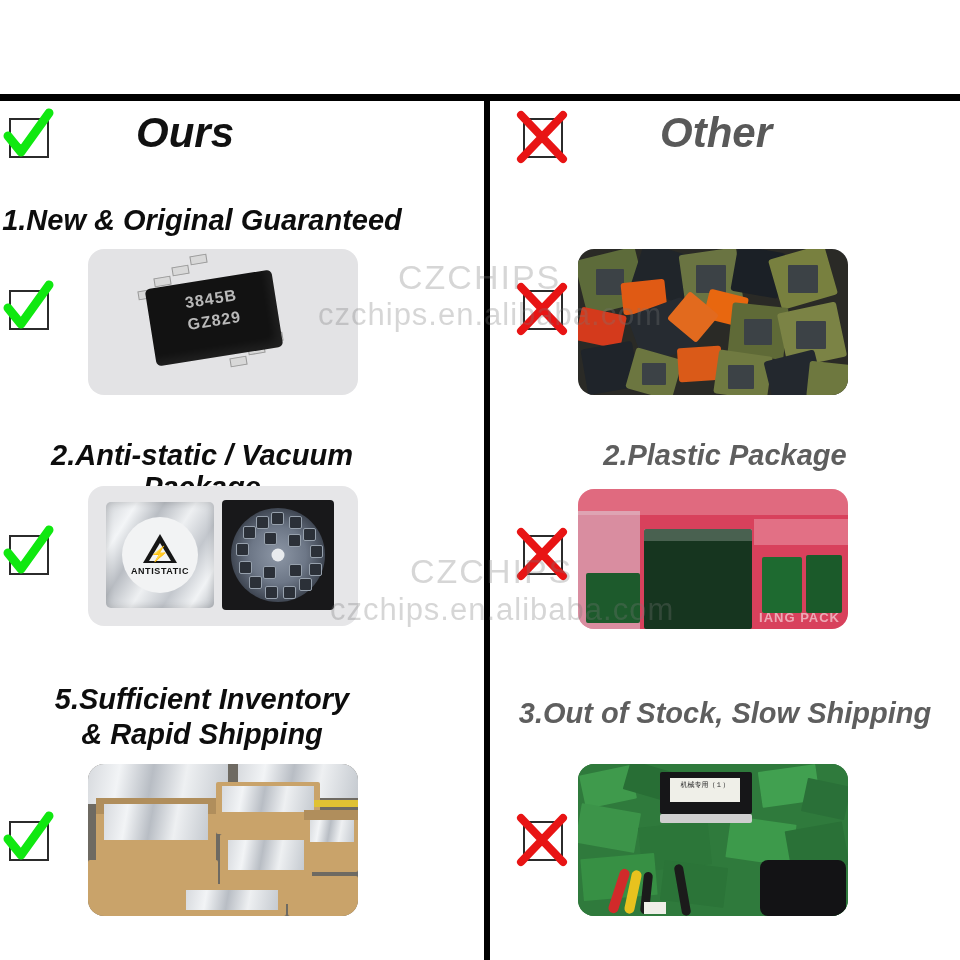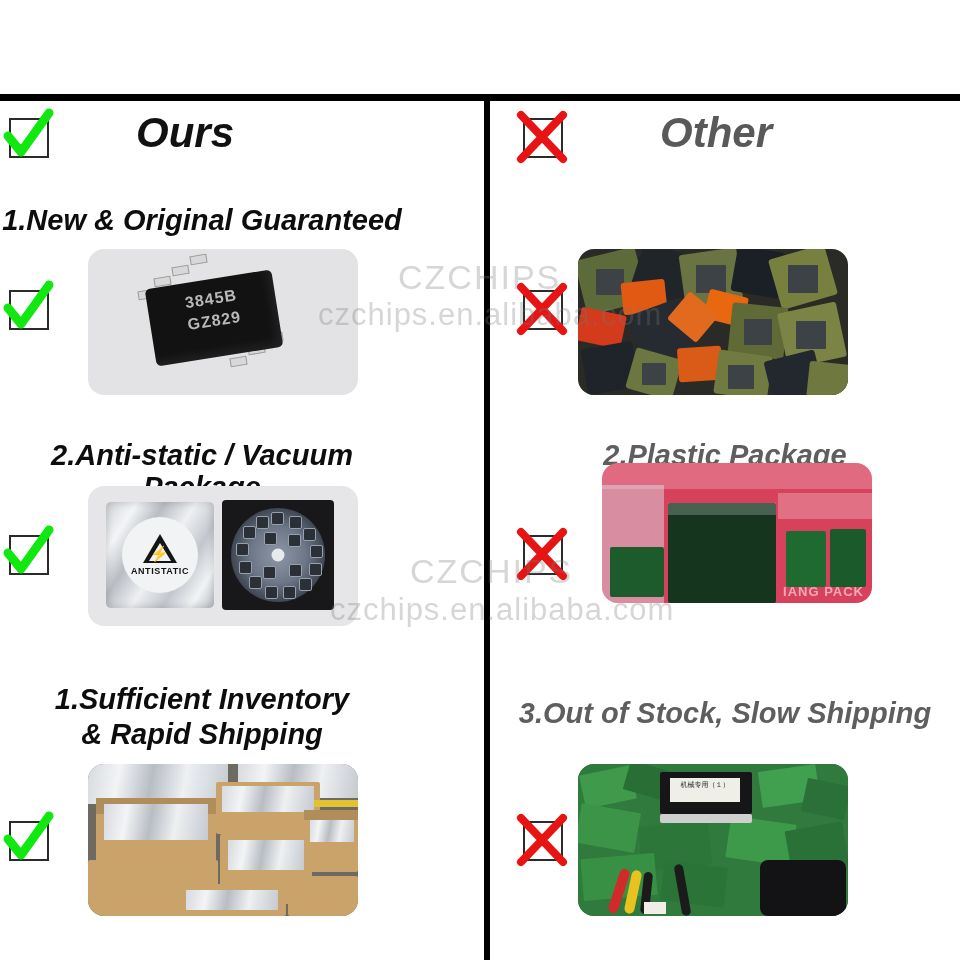--- a/index.html
+++ b/index.html
@@ -414,21 +414,21 @@
           <div class="esd-pocket" style="left:25px; top:8px;"></div>
           <div class="esd-pocket" style="left:33px; top:24px;"></div>
           <div class="esd-pocket" style="left:57px; top:26px;"></div>
           <div class="esd-pocket" style="left:58px; top:56px;"></div>
           <div class="esd-pocket" style="left:32px; top:58px;"></div>
           <div class="esd-hub"></div>
         </div>
       </div>
     </div>
 
-    <div class="item-text" style="top:582px;">1.Sufficient Inventory</div>
+    <div class="item-text" style="top:582px;">5.Sufficient Inventory</div>
     <div class="item-text" style="top:617px;">&amp; Rapid Shipping</div>
 
     <div class="markbox" style="left:2px; top:713px;">
       <div class="boxline"></div>
       <svg viewBox="0 0 52 52">
         <path d="M6 25 L19 41 L47 2" stroke="#10E810" stroke-width="9" fill="none" stroke-linecap="round" stroke-linejoin="round"></path>
       </svg>
     </div>
 
     <div class="photo ph-boxes" style="left:88px; top:663px; width:270px; height:152px;">
@@ -501,21 +501,21 @@
 
     <div class="item-text" style="top:338px;">2.Plastic Package</div>
 
     <div class="markbox" style="left:26px; top:427px;">
       <div class="boxline"></div>
       <svg viewBox="0 0 52 52">
         <path d="M5 4 L47 48 M47 4 L5 48" stroke="#E81414" stroke-width="8" fill="none" stroke-linecap="round"></path>
       </svg>
     </div>
 
-    <div class="photo ph-pink" style="left:88px; top:362px; width:270px; height:140px;margin-left:24px;">
+    <div class="photo ph-pink" style="left:88px; top:388px; width:270px; height:140px;">
       <div class="pk-sheen" style="left:0px; top:0px; width:270px; height:26px;"></div>
       <div class="pk-sheen" style="left:0px; top:22px; width:62px; height:118px; background:rgba(220,235,245,0.45);"></div>
       <div class="pk-board" style="left:8px;   top:84px;  width:54px; height:50px; background:#1d5a2c;"></div>
       <div class="pk-board" style="left:66px;  top:40px;  width:108px; height:100px;"></div>
       <div class="pk-sheen" style="left:66px; top:40px; width:108px; height:12px;"></div>
       <div class="pk-board" style="left:184px; top:68px;  width:40px; height:56px; background:#1e6a30;"></div>
       <div class="pk-board" style="left:228px; top:66px;  width:36px; height:58px; background:#1b5a2a;"></div>
       <div class="pk-sheen" style="left:176px; top:30px; width:94px; height:26px; background:rgba(255,255,255,0.25);"></div>
       <div class="pk-text">IANG PACK</div>
     </div>

